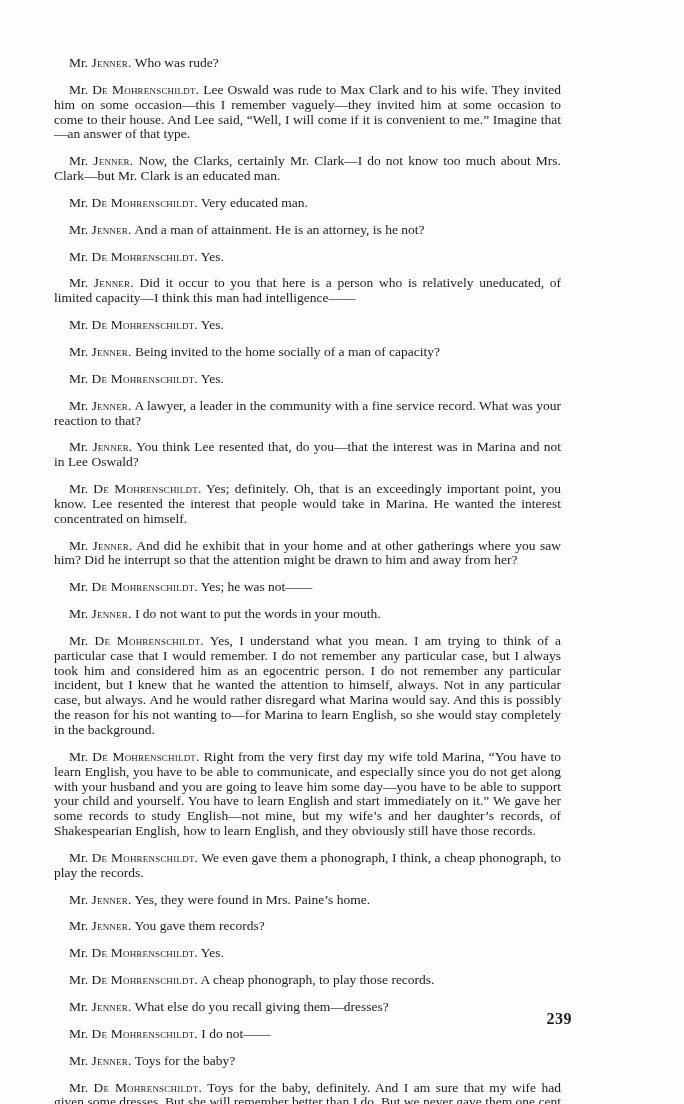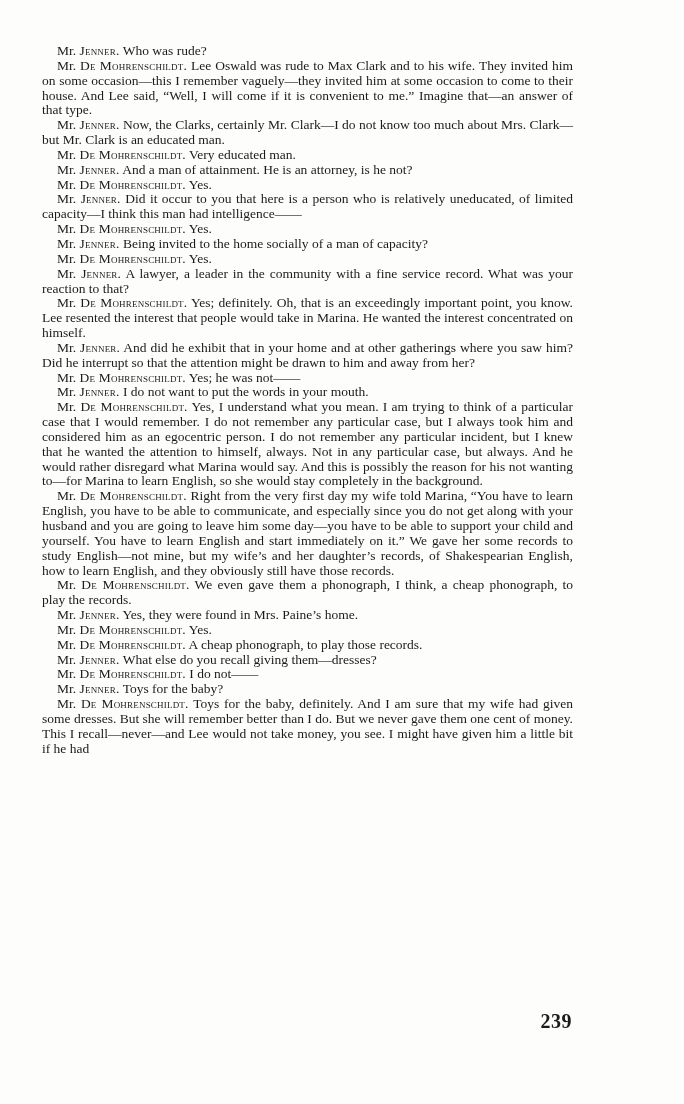--- a/index.html
+++ b/index.html
@@ -20,65 +20,67 @@
     left: 42px;
     top: 44px;
     width: 531px;
     color: #1b1b1b;
     font-family: "Liberation Serif", "DejaVu Serif", serif;
     font-size: 13.5px;
     line-height: 14.85px;
     text-align: justify;
   }
   .para {
-    margin: 0;
+    margin: 12px;
     text-indent: 15px;
   }
   .speaker {
     white-space: nowrap;
   }
   .smallcaps {
     font-variant: small-caps;
     letter-spacing: 0.2px;
   }
   .page-number {
     position: absolute;
     top: 1010px;
     right: 112px;
     color: #1b1b1b;
     font-family: "Liberation Serif", "DejaVu Serif", serif;
-    font-size: 20px;
+    font-size: 16px;
     font-weight: bold;
     letter-spacing: 0.5px;
   }
 </style>
 </head>
 <body>
 
 <div class="page">
   <div class="text-block">
       <p class="para"><span class="speaker"><span class="prefix">Mr. </span><span class="smallcaps">Jenner.</span></span> Who was rude?</p>
       <p class="para"><span class="speaker"><span class="prefix">Mr. </span><span class="smallcaps">De Mohrenschildt.</span></span> Lee Oswald was rude to Max Clark and to his wife. They invited him on some occasion—this I remember vaguely—they invited him at some occasion to come to their house. And Lee said, “Well, I will come if it is convenient to me.” Imagine that—an answer of that type.</p>
       <p class="para"><span class="speaker"><span class="prefix">Mr. </span><span class="smallcaps">Jenner.</span></span> Now, the Clarks, certainly Mr. Clark—I do not know too much about Mrs. Clark—but Mr. Clark is an educated man.</p>
       <p class="para"><span class="speaker"><span class="prefix">Mr. </span><span class="smallcaps">De Mohrenschildt.</span></span> Very educated man.</p>
       <p class="para"><span class="speaker"><span class="prefix">Mr. </span><span class="smallcaps">Jenner.</span></span> And a man of attainment.  He is an attorney, is he not?</p>
       <p class="para"><span class="speaker"><span class="prefix">Mr. </span><span class="smallcaps">De Mohrenschildt.</span></span> Yes.</p>
       <p class="para"><span class="speaker"><span class="prefix">Mr. </span><span class="smallcaps">Jenner.</span></span> Did it occur to you that here is a person who is relatively uneducated, of limited capacity—I think this man had intelligence——</p>
       <p class="para"><span class="speaker"><span class="prefix">Mr. </span><span class="smallcaps">De Mohrenschildt.</span></span> Yes.</p>
       <p class="para"><span class="speaker"><span class="prefix">Mr. </span><span class="smallcaps">Jenner.</span></span> Being invited to the home socially of a man of capacity?</p>
       <p class="para"><span class="speaker"><span class="prefix">Mr. </span><span class="smallcaps">De Mohrenschildt.</span></span> Yes.</p>
       <p class="para"><span class="speaker"><span class="prefix">Mr. </span><span class="smallcaps">Jenner.</span></span> A lawyer, a leader in the community with a fine service record. What was your reaction to that?</p>
+      <p class="para"><span class="speaker"><span class="prefix">Mr. </span><span class="smallcaps">Jenner.</span></span> You think Lee resented that, do you—that the interest was in Marina and not in Lee Oswald?</p>
       <p class="para"><span class="speaker"><span class="prefix">Mr. </span><span class="smallcaps">De Mohrenschildt.</span></span> Yes; definitely.  Oh, that is an exceedingly important point, you know.  Lee resented the interest that people would take in Marina. He wanted the interest concentrated on himself.</p>
       <p class="para"><span class="speaker"><span class="prefix">Mr. </span><span class="smallcaps">Jenner.</span></span> And did he exhibit that in your home and at other gatherings where you saw him?  Did he interrupt so that the attention might be drawn to him and away from her?</p>
       <p class="para"><span class="speaker"><span class="prefix">Mr. </span><span class="smallcaps">De Mohrenschildt.</span></span> Yes; he was not——</p>
       <p class="para"><span class="speaker"><span class="prefix">Mr. </span><span class="smallcaps">Jenner.</span></span> I do not want to put the words in your mouth.</p>
       <p class="para"><span class="speaker"><span class="prefix">Mr. </span><span class="smallcaps">De Mohrenschildt.</span></span> Yes, I understand what you mean.  I am trying to think of a particular case that I would remember.  I do not remember any particular case, but I always took him and considered him as an egocentric person.  I do not remember any particular incident, but I knew that he wanted the attention to himself, always.  Not in any particular case, but always.  And he would rather disregard what Marina would say.  And this is possibly the reason for his not wanting to—for Marina to learn English, so she would stay completely in the background.</p>
       <p class="para"><span class="speaker"><span class="prefix">Mr. </span><span class="smallcaps">De Mohrenschildt.</span></span> Right from the very first day my wife told Marina, “You have to learn English, you have to be able to communicate, and especially since you do not get along with your husband and you are going to leave him some day—you have to be able to support your child and yourself.  You have to learn English and start immediately on it.”  We gave her some records to study English—not mine, but my wife’s and her daughter’s records, of Shakespearian English, how to learn English, and they obviously still have those records.</p>
       <p class="para"><span class="speaker"><span class="prefix">Mr. </span><span class="smallcaps">De Mohrenschildt.</span></span> We even gave them a phonograph, I think, a cheap phonograph, to play the records.</p>
       <p class="para"><span class="speaker"><span class="prefix">Mr. </span><span class="smallcaps">Jenner.</span></span> Yes, they were found in Mrs. Paine’s home.</p>
+      <p class="para"><span class="speaker"><span class="prefix">Mr. </span><span class="smallcaps">Jenner.</span></span> You gave them records?</p>
       <p class="para"><span class="speaker"><span class="prefix">Mr. </span><span class="smallcaps">De Mohrenschildt.</span></span> Yes.</p>
       <p class="para"><span class="speaker"><span class="prefix">Mr. </span><span class="smallcaps">De Mohrenschildt.</span></span> A cheap phonograph, to play those records.</p>
       <p class="para"><span class="speaker"><span class="prefix">Mr. </span><span class="smallcaps">Jenner.</span></span> What else do you recall giving them—dresses?</p>
       <p class="para"><span class="speaker"><span class="prefix">Mr. </span><span class="smallcaps">De Mohrenschildt.</span></span> I do not——</p>
       <p class="para"><span class="speaker"><span class="prefix">Mr. </span><span class="smallcaps">Jenner.</span></span> Toys for the baby?</p>
       <p class="para"><span class="speaker"><span class="prefix">Mr. </span><span class="smallcaps">De Mohrenschildt.</span></span> Toys for the baby, definitely.  And I am sure that my wife had given some dresses.  But she will remember better than I do. But we never gave them one cent of money.  This I recall—never—and Lee would not take money, you see.  I might have given him a little bit if he had</p>
     </div>
   <div class="page-number">239</div>
 </div>
 

